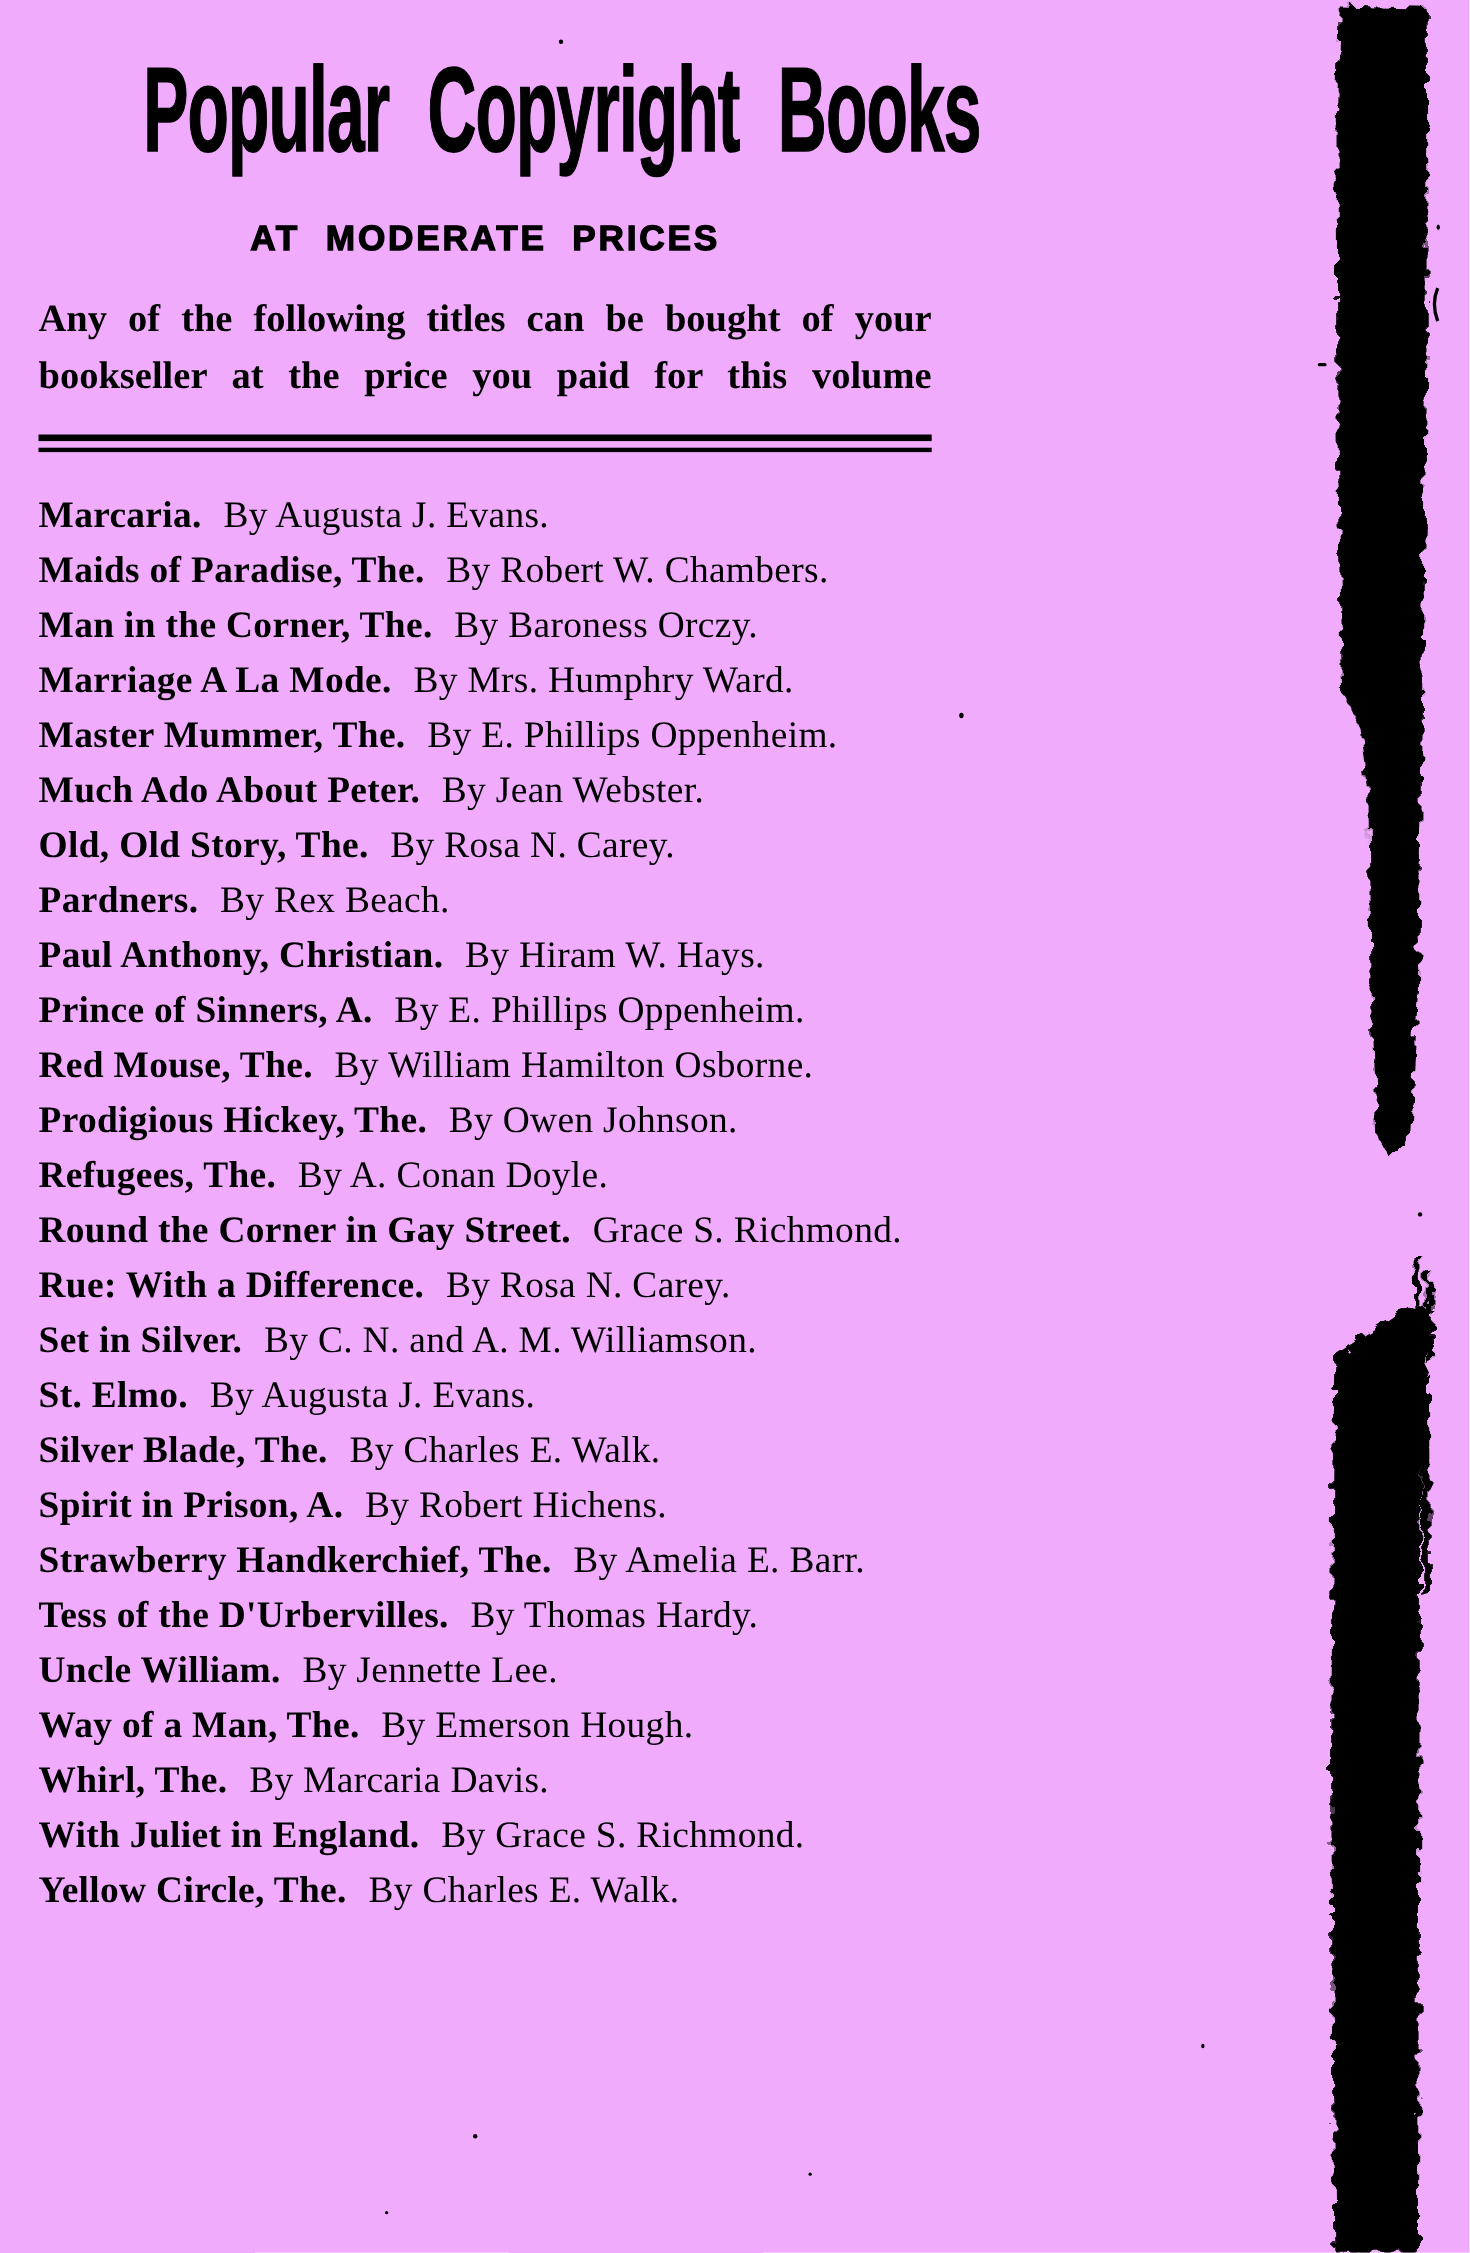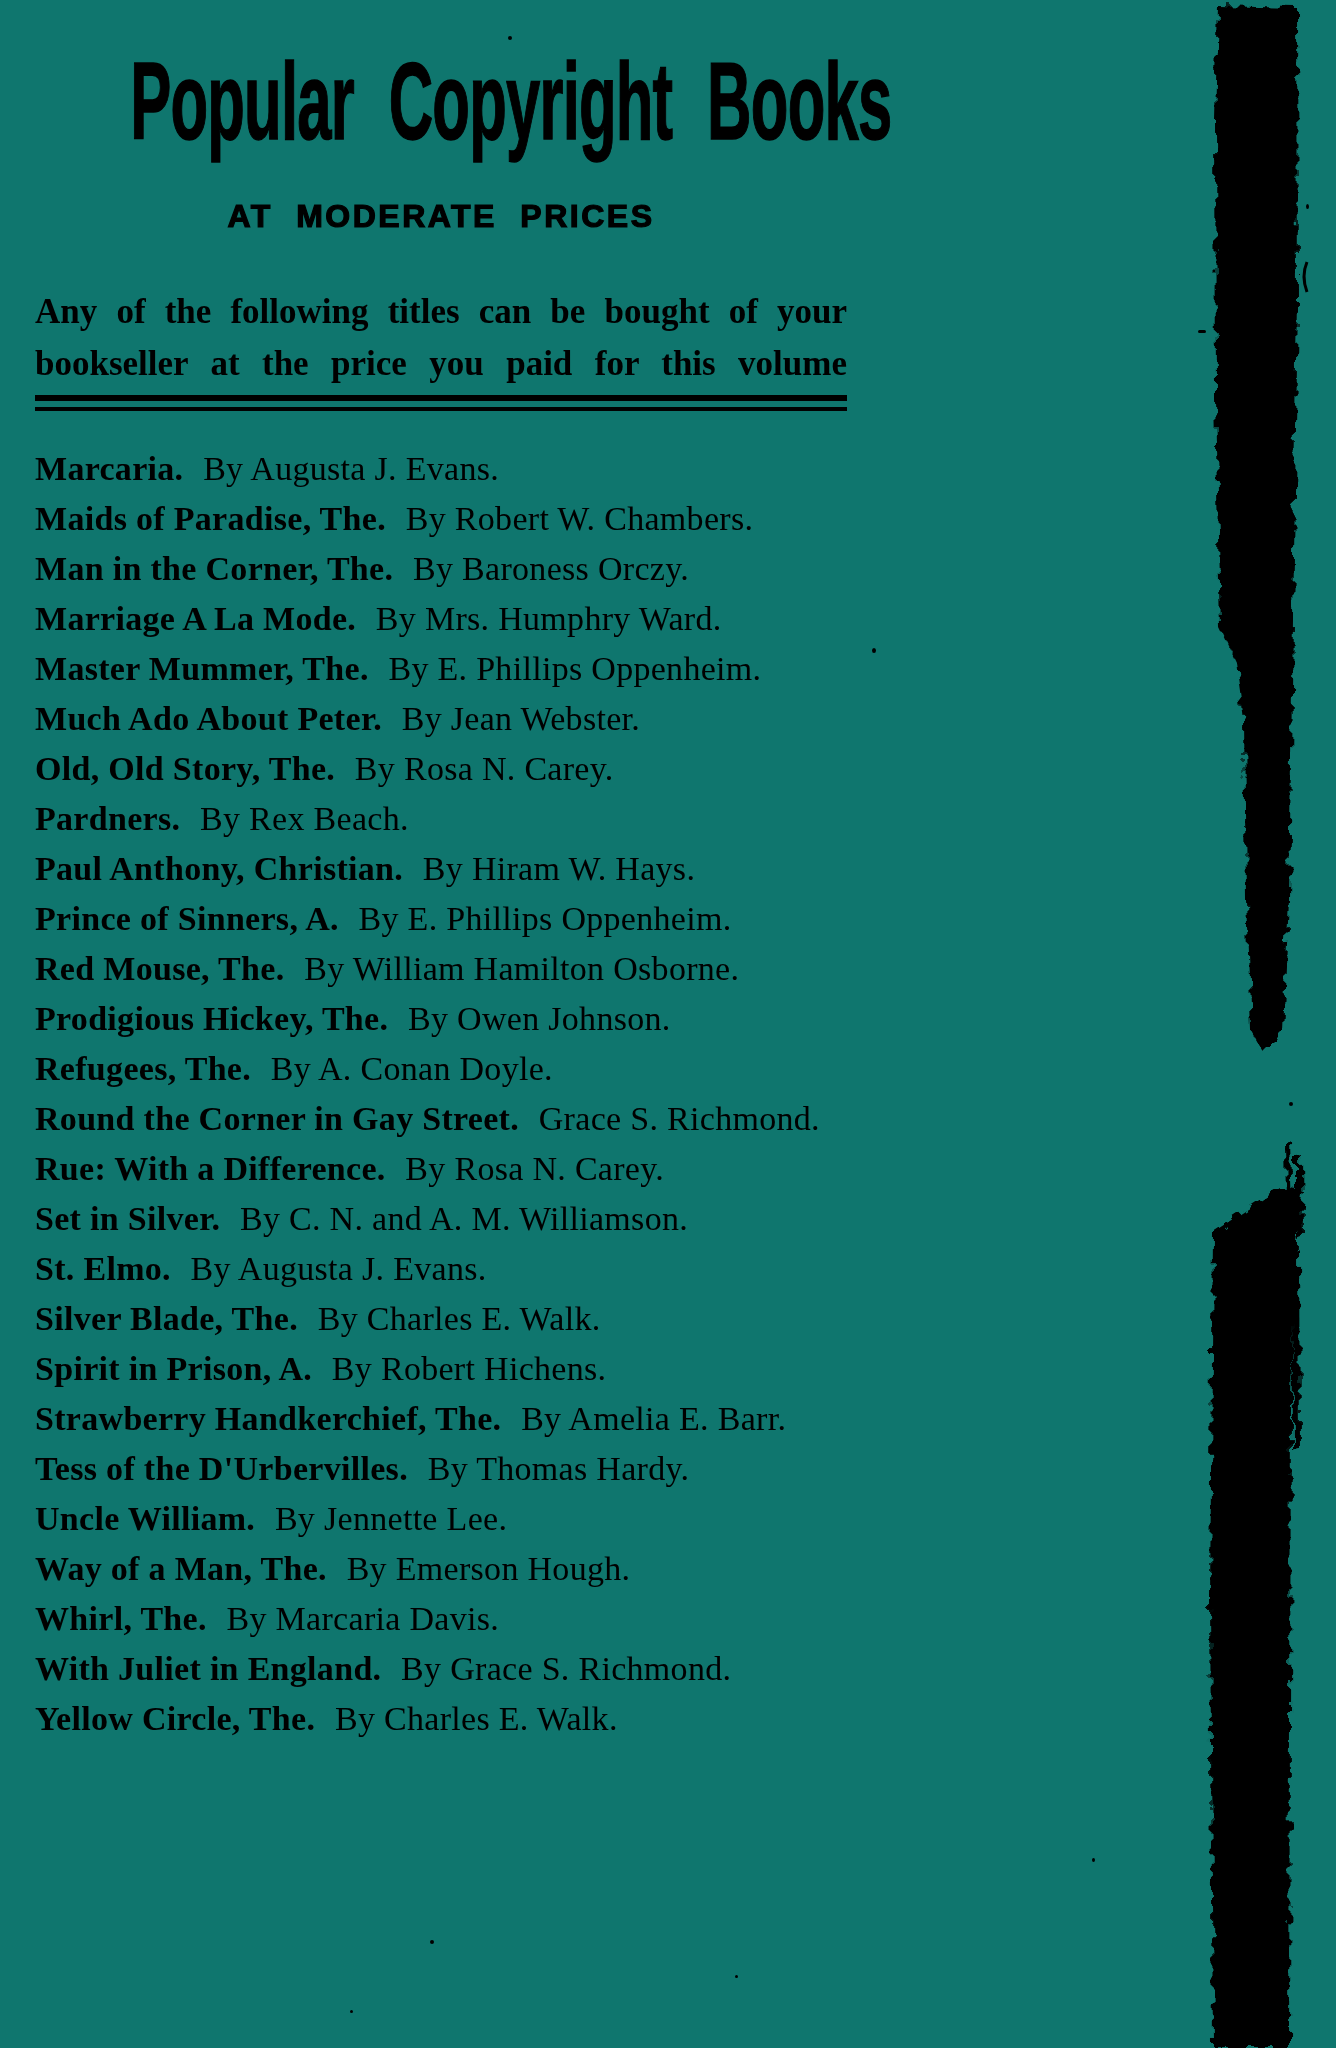--- a/index.html
+++ b/index.html
@@ -11,21 +11,21 @@
     position: relative;
     width: 1336px;
     height: 2048px;
     overflow: hidden;
     font-family: "Liberation Serif", serif;
     color: #000;
   }
   .page {
     position: absolute;
     inset: 0;
-    background: #0f766e;
+    background: #f0abfc;
   }
   
   .title-wrap {
     position: absolute;
     left: 35px;
     top: 38px;
     width: 812px;
     text-align: center;
     white-space: nowrap;
   }
@@ -54,21 +54,21 @@
     font-weight: bold;
     font-size: 32px;
     letter-spacing: 2.5px;
     word-spacing: 12px;
     -webkit-text-stroke: 1.2px #000;
   }
   
   .intro {
     position: absolute;
     left: 35px;
-    top: 286px;
+    top: 264px;
     width: 812px;
     font-family: "Liberation Serif", serif;
     font-weight: bold;
     font-size: 35px;
     line-height: 52px;
   }
   .intro .line {
     text-align: justify;
     text-align-last: justify;
     -moz-text-align-last: justify;

